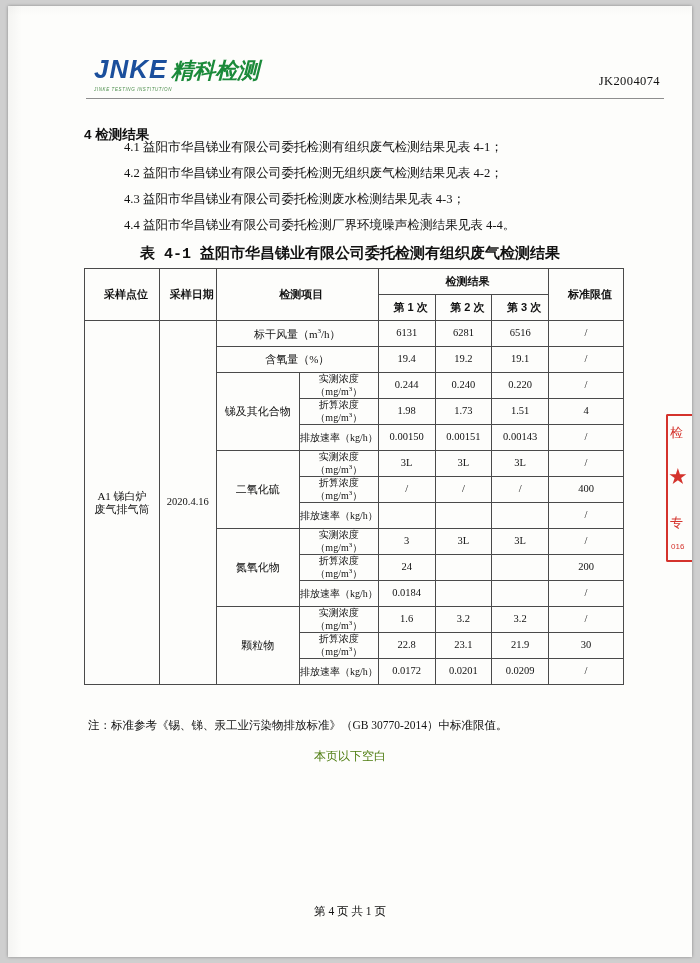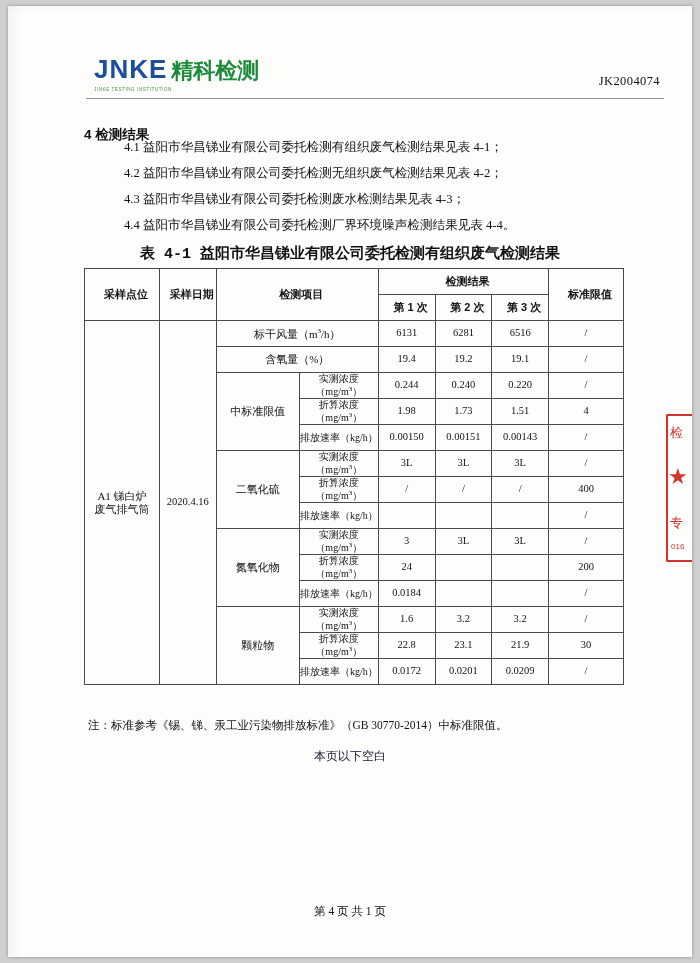--- a/index.html
+++ b/index.html
@@ -20,21 +20,21 @@
     content:""; position:absolute; inset:0;
     background:linear-gradient(90deg,rgba(0,0,0,0.035) 0px, rgba(0,0,0,0) 14px),
                linear-gradient(180deg,rgba(0,0,0,0.02) 0px, rgba(0,0,0,0) 10px);
     pointer-events:none;
   }
 
   
   .header {
     position:absolute; left:0; top:48px; width:684px; height:46px;
   }
-  .logo-wrap { position:absolute; left:86px; top:0px; display:flex; align-items:center; }
+  .logo-wrap { position:absolute; left:86px; top:0px; display:flex; align-items:center;font-style:italic; }
   .logo-mark {
     font-family:"Liberation Sans", sans-serif;
     font-weight:bold; font-size:26px; letter-spacing:1px;
     color:#1b4f9c;
   }
   .logo-cn {
     font-family:"Liberation Sans", sans-serif;
     font-weight:bold; font-size:22px; color:#1b8a3a; margin-left:4px;
     line-height:1.0;
   }
@@ -101,21 +101,21 @@
 
   .note {
     position:absolute; left:76px; top:707px;
     width:540px;
     font-size:11.5px; color:#111;
     padding-top:5px;
   }
   .note-inner { padding-left:4px; }
   .blank-line {
     position:absolute; left:0; top:742px; width:684px; text-align:center;
-    font-size:12px; color:#0f172a;
+    font-size:12px; color:#4d7c0f;
   }
   .footer {
     position:absolute; left:0; bottom:38px; width:684px; text-align:center;
     font-size:11.5px; color:#111;
   }
 
   
   .seal {
     position:absolute; right:0px; top:408px;
     width:26px; height:148px;
@@ -211,21 +211,21 @@
 
       <tr>
         <td colspan="2" class="item-name">含氧量（%）</td>
         <td>19.4</td>
         <td>19.2</td>
         <td>19.1</td>
         <td>/</td>
       </tr>
 
       <tr>
-        <td rowspan="3" class="item-name">中标准限值</td>
+        <td rowspan="3" class="item-name">锑及其化合物</td>
         <td class="item-sub">实测浓度（mg/m<sup>3</sup>）</td>
         <td>0.244</td>
         <td>0.240</td>
         <td>0.220</td>
         <td>/</td>
       </tr>
       <tr>
         <td class="item-sub">折算浓度（mg/m<sup>3</sup>）</td>
         <td>1.98</td>
         <td>1.73</td>

